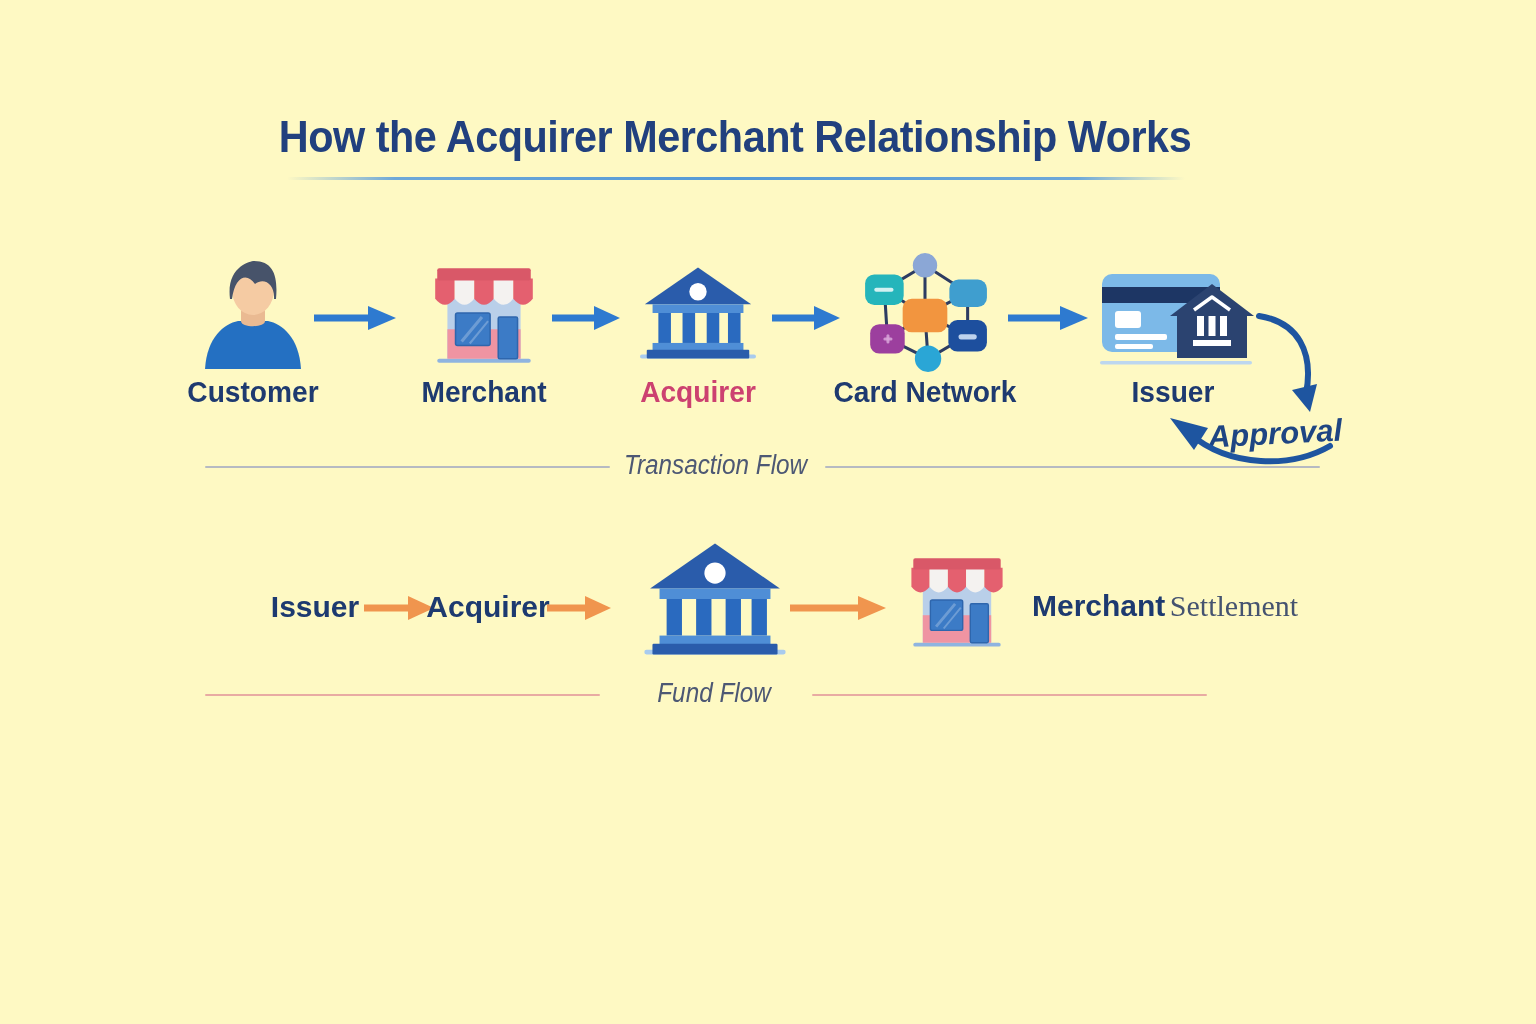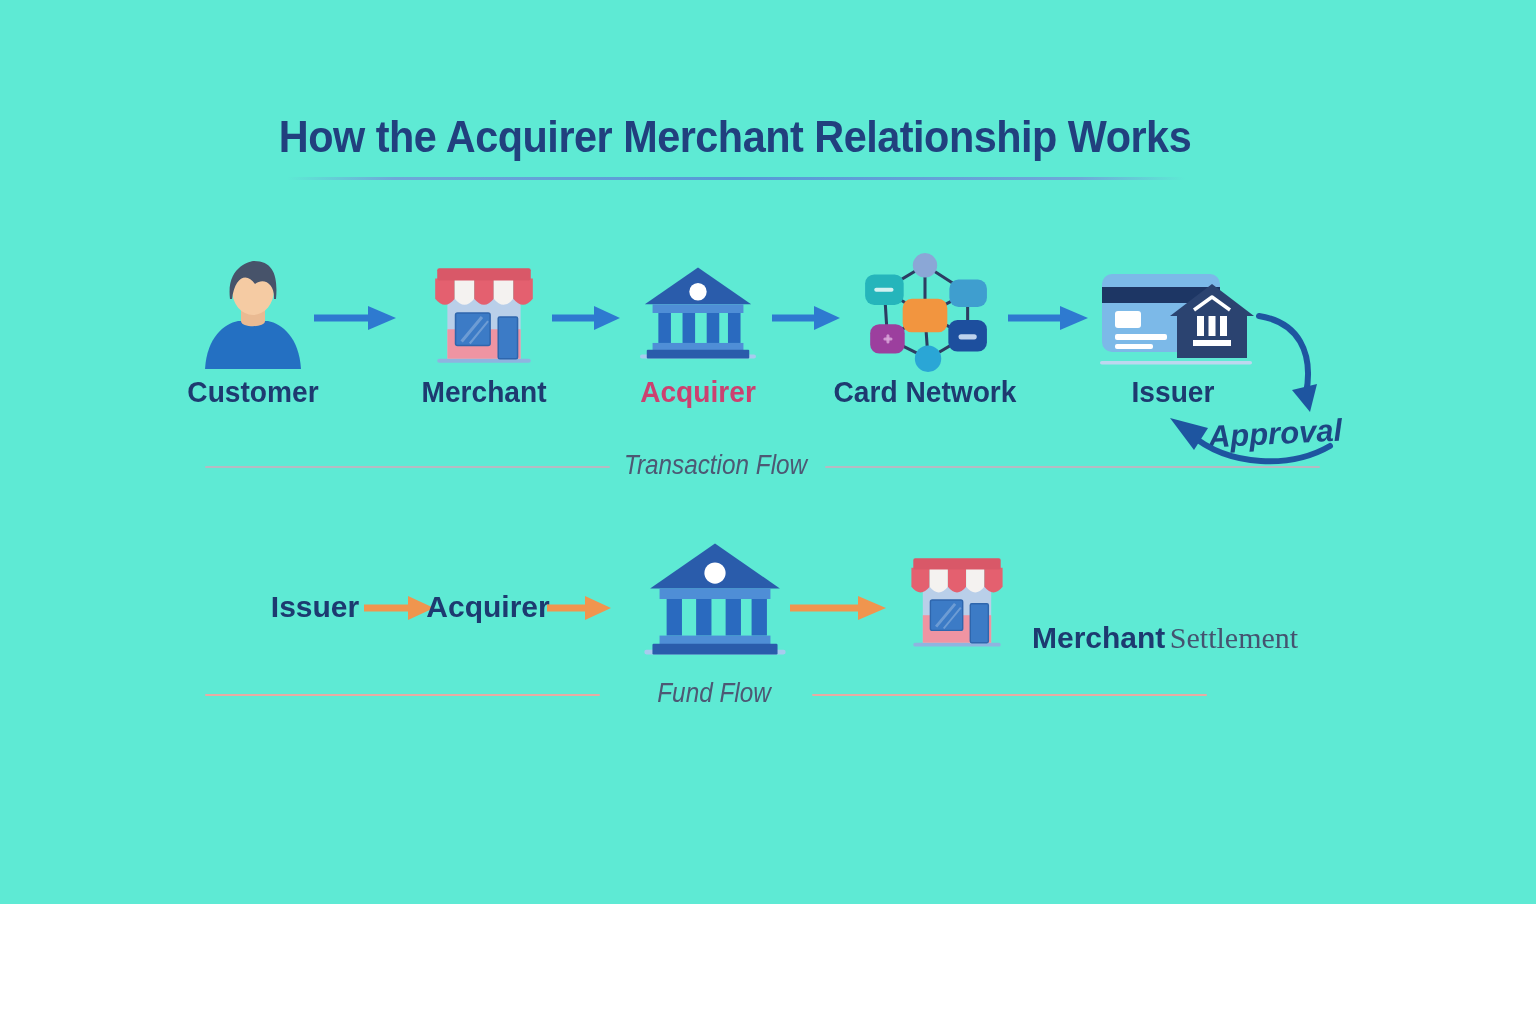--- a/index.html
+++ b/index.html
@@ -1,17 +1,17 @@
 <!DOCTYPE html>
 <html><head>
 <meta charset="utf-8">
 <style>
   * { margin:0; padding:0; box-sizing:border-box; }
   body { background:#ffffff; font-family:"Liberation Sans", sans-serif; }
-  .canvas { position:relative; width:1536px; height:904px; background:#5eead4; overflow:hidden; }
+  .canvas { position:relative; width:1536px; height:1024px; background:#fef9c3; overflow:hidden; }
 
   .abs { position:absolute; }
 
   .page-title {
     left:60px; top:112px; width:1350px;
     text-align:center; font-size:44px; font-weight:bold;
     color:#21407e; letter-spacing:-0.5px;
     transform:scaleX(0.94); white-space:nowrap;
   }
   .title-underline {
@@ -39,21 +39,21 @@
     text-align:center; font-size:27px; font-style:italic; font-weight:500;
     color:#4d5874; white-space:nowrap; transform:scaleX(0.9);
   }
 
   .approval-text {
     left:1205px; top:416px; width:140px; text-align:center;
     font-size:31px; font-style:italic; font-weight:600;
     color:#1e4583; transform:rotate(-3deg); white-space:nowrap;
   }
 
-  .settlement { left:1032px; top:589px; white-space:nowrap;margin-top:32px; }
+  .settlement { left:1032px; top:589px; white-space:nowrap; }
   .settlement .bold { font-size:30px; font-weight:bold; color:#1d3a70; }
   .settlement .light { font-size:30px; font-family:"Liberation Serif", serif; color:#455370; }
 
   svg { display:block; }
 </style>
 </head>
 <body>
 
 <div class="canvas">
 

